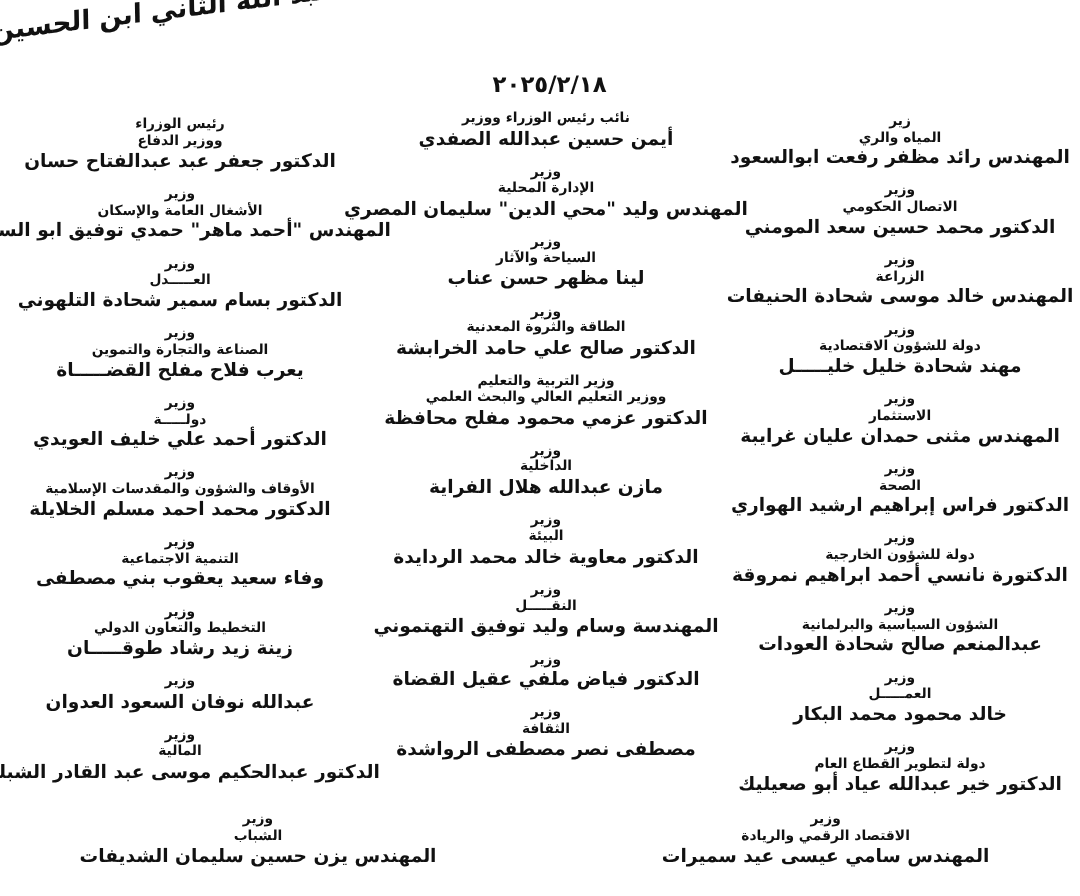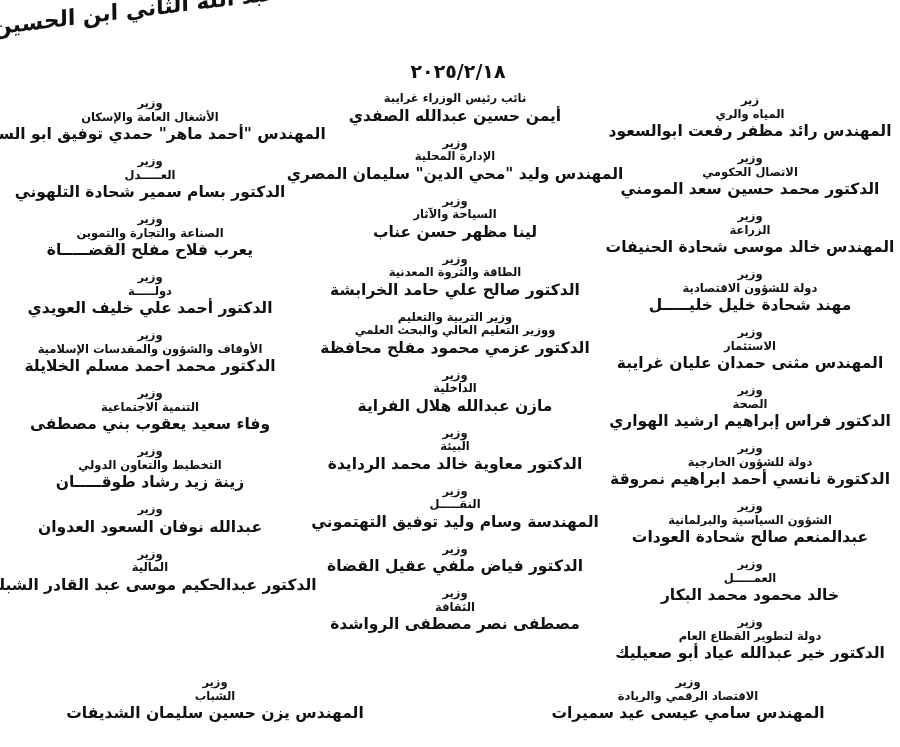--- a/index.html
+++ b/index.html
@@ -142,21 +142,21 @@
     <div class="entry-title">
         <div>وزير</div>
         <div>دولة لتطوير القطاع العام</div>
       </div>
     <div class="entry-name">الدكتور خير عبدالله عياد أبو صعيليك</div>
   </div>
   </div>
 <div class="col col-center">
     <div class="entry">
     <div class="entry-title">
-        <div>نائب رئيس الوزراء غرايبة</div>
+        <div>نائب رئيس الوزراء ووزير</div>
       </div>
     <div class="entry-name">أيمن حسين عبدالله الصفدي</div>
   </div>
     <div class="entry">
     <div class="entry-title">
         <div>وزير</div>
         <div>الإدارة المحلية</div>
       </div>
     <div class="entry-name">المهندس وليد "محي الدين" سليمان المصري</div>
   </div>
@@ -212,20 +212,27 @@
     <div class="entry-title">
         <div>وزير</div>
         <div>الثقافة</div>
       </div>
     <div class="entry-name">مصطفى نصر مصطفى الرواشدة</div>
   </div>
   </div>
 <div class="col col-left">
     <div class="entry">
     <div class="entry-title">
+        <div>رئيس الوزراء</div>
+        <div>ووزير الدفاع</div>
+      </div>
+    <div class="entry-name">الدكتور جعفر عبد عبدالفتاح حسان</div>
+  </div>
+    <div class="entry">
+    <div class="entry-title">
         <div>وزير</div>
         <div>الأشغال العامة والإسكان</div>
       </div>
     <div class="entry-name">المهندس "أحمد ماهر" حمدي توفيق ابو السمن</div>
   </div>
     <div class="entry">
     <div class="entry-title">
         <div>وزير</div>
         <div>العـــــدل</div>
       </div>

